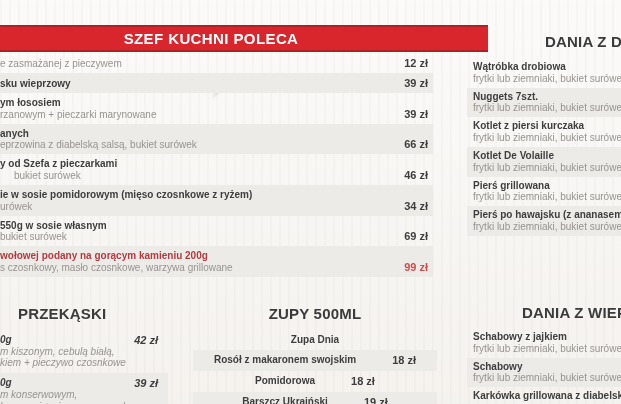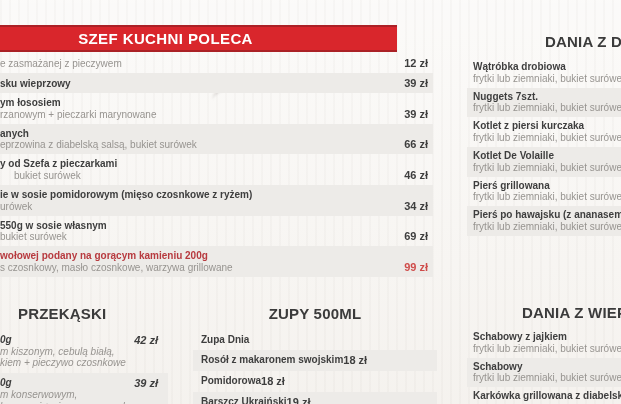--- a/index.html
+++ b/index.html
@@ -14,32 +14,32 @@
     background:
       repeating-linear-gradient(90deg, rgba(120,110,100,0.035) 0 2px, rgba(255,255,255,0) 2px 9px),
       linear-gradient(180deg, rgba(255,255,255,0.5), rgba(235,230,224,0.25));
   }
   .grain{
     position:absolute;left:212px;top:84px;width:42px;height:16px;
     border-top:3px solid rgba(130,120,110,0.28);border-radius:50%/60%;
     transform:rotate(-18deg);filter:blur(1px);pointer-events:none;
   }
   .banner{
-    position:absolute;left:0;top:25px;width:397px;height:27px;box-sizing:border-box;
+    position:absolute;left:0;top:25px;width:488px;height:27px;box-sizing:border-box;
     background:#d9262c;border-top:2px solid #ab2126;border-bottom:2px solid #ab2126;
     display:flex;align-items:center;justify-content:center;padding-right:66px;
   }
   .banner span{color:#ffffff;font-weight:bold;font-size:15px;letter-spacing:0.4px;white-space:nowrap;}
   .section-header{
     position:absolute;font-weight:bold;font-size:15px;color:#3b3b3b;
     letter-spacing:0.2px;white-space:nowrap;
   }
   .title{font-size:10px;font-weight:bold;color:#3e3e3e;line-height:1.15;display:block;}
   .desc{font-size:10px;color:#979490;line-height:1.12;display:block;}
-  .price{font-size:11px;font-weight:bold;color:#3e3e3e;white-space:nowrap;}
+  .price{font-size:11px;font-weight:bold;color:#3e3e3e;white-space:nowrap;margin-left:36px;}
   .alt{background:#edebe8;}
 
   
   #chef-list{position:absolute;left:0;top:53px;width:433px;}
   .chef-row{display:flex;align-items:flex-end;padding:4px 5px 4px 0;}
   .chef-row .main{flex:1;min-width:0;}
   .chef-row .price{margin-left:15px;}
   .chef-row.indent .desc{padding-left:14px;}
   .chef-row.red .title{color:#b73a3f;}
   .chef-row.red .price{color:#cf4b49;}
@@ -51,21 +51,21 @@
   .side-row{padding:3px 0 4px 6px;}
   .side-row .title,.side-row .desc{white-space:nowrap;overflow:visible;}
 
   
   #appetizer-list{position:absolute;left:0;top:330px;width:168px;}
   .app-row{padding:4px 10px 5px 0;font-style:italic;}
   .app-top{display:flex;justify-content:space-between;align-items:flex-start;}
 
   
   #soup-list{position:absolute;left:193px;top:329px;width:244px;}
-  .soup-row{display:flex;justify-content:flex-start;align-items:center;padding:4.5px 8px;}
+  .soup-row{display:flex;justify-content:center;align-items:center;padding:4.5px 8px;}
 </style>
 </head>
 <body>
 
 <div class="page">
   <div class="grain"></div>
 
   <div class="banner">
     <span>SZEF KUCHNI POLECA</span>
   </div>

